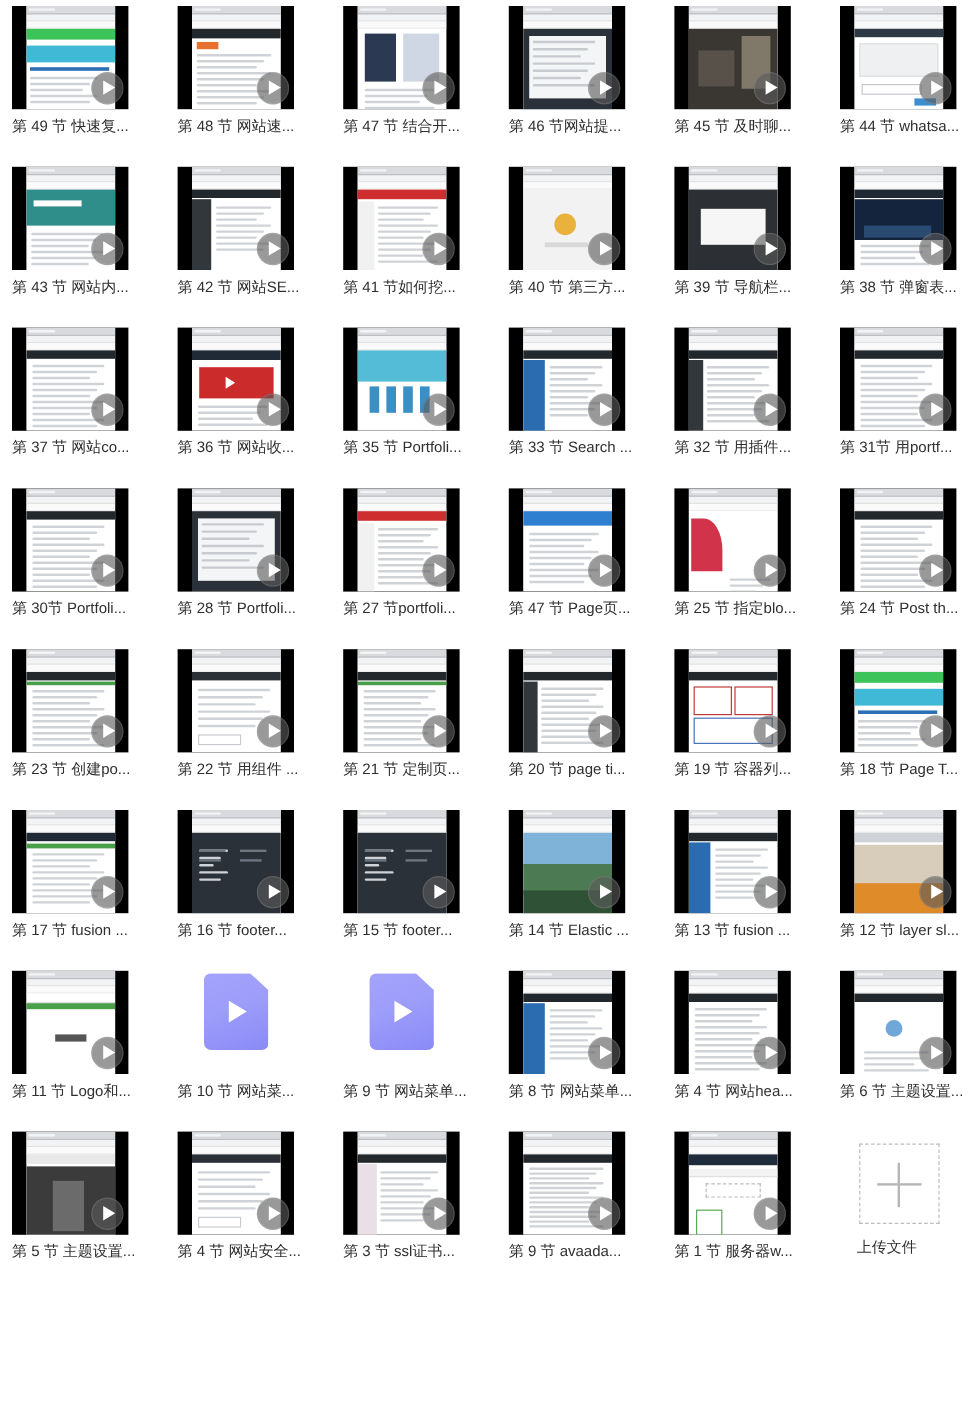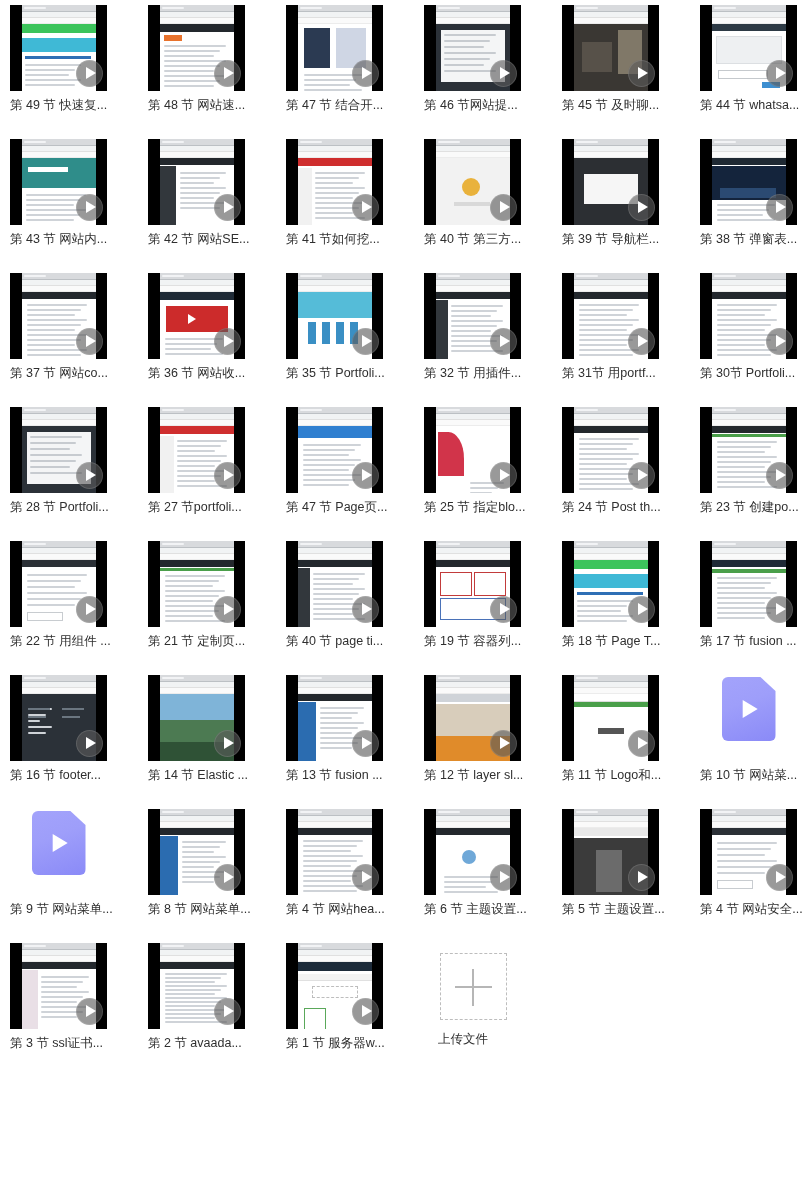--- a/index.html
+++ b/index.html
@@ -475,20 +475,44 @@
       <div class="label">第 35 节 Portfoli...</div>
     </div>
     <div class="cell">
       <div class="thumb-wrap">
         <div class="shot">
           <div class="chrome"></div>
           <div class="urlbar"></div>
           <div class="toolbar"></div>
           <div class="body">
             <div class="blk" style="left:0;top:0;right:0;height:7px;background:#23282d"></div>
+            <div class="blk" style="left:0;top:8px;width:18px;bottom:0;background:#2b6cb0"></div>
+            <div class="ln" style="top:13px;left:22px;width:44px;background:#cfd3d8"></div>
+            <div class="ln" style="top:18px;left:22px;width:38px;background:#cfd3d8"></div>
+            <div class="ln" style="top:23px;left:22px;width:32px;background:#cfd3d8"></div>
+            <div class="ln" style="top:28px;left:22px;width:44px;background:#cfd3d8"></div>
+            <div class="ln" style="top:33px;left:22px;width:38px;background:#cfd3d8"></div>
+            <div class="ln" style="top:38px;left:22px;width:32px;background:#cfd3d8"></div>
+            <div class="ln" style="top:43px;left:22px;width:44px;background:#cfd3d8"></div>
+            <div class="ln" style="top:48px;left:22px;width:38px;background:#cfd3d8"></div>
+            <div class="ln" style="top:53px;left:22px;width:32px;background:#cfd3d8"></div>
+          </div>
+        </div>
+        <div class="play"></div>
+      </div>
+      <div class="label">第 33 节 Search ...</div>
+    </div>
+    <div class="cell">
+      <div class="thumb-wrap">
+        <div class="shot">
+          <div class="chrome"></div>
+          <div class="urlbar"></div>
+          <div class="toolbar"></div>
+          <div class="body">
+            <div class="blk" style="left:0;top:0;right:0;height:7px;background:#23282d"></div>
             <div class="blk" style="left:0;top:8px;width:12px;bottom:0;background:#32373c"></div>
             <div class="ln" style="top:13px;left:15px;width:52px;background:#cfd3d8"></div>
             <div class="ln" style="top:18px;left:15px;width:46px;background:#cfd3d8"></div>
             <div class="ln" style="top:23px;left:15px;width:40px;background:#cfd3d8"></div>
             <div class="ln" style="top:28px;left:15px;width:52px;background:#cfd3d8"></div>
             <div class="ln" style="top:33px;left:15px;width:46px;background:#cfd3d8"></div>
             <div class="ln" style="top:38px;left:15px;width:40px;background:#cfd3d8"></div>
             <div class="ln" style="top:43px;left:15px;width:52px;background:#cfd3d8"></div>
             <div class="ln" style="top:48px;left:15px;width:46px;background:#cfd3d8"></div>
             <div class="ln" style="top:53px;left:15px;width:40px;background:#cfd3d8"></div>
@@ -749,21 +773,21 @@
             <div class="ln" style="top:33px;left:15px;width:46px;background:#cfd3d8"></div>
             <div class="ln" style="top:38px;left:15px;width:40px;background:#cfd3d8"></div>
             <div class="ln" style="top:43px;left:15px;width:52px;background:#cfd3d8"></div>
             <div class="ln" style="top:48px;left:15px;width:46px;background:#cfd3d8"></div>
             <div class="ln" style="top:53px;left:15px;width:40px;background:#cfd3d8"></div>
             <div class="ln" style="top:58px;left:15px;width:52px;background:#cfd3d8"></div>
           </div>
         </div>
         <div class="play"></div>
       </div>
-      <div class="label">第 40 节 page ti...</div>
+      <div class="label">第 20 节 page ti...</div>
     </div>
     <div class="cell">
       <div class="thumb-wrap">
         <div class="shot">
           <div class="chrome"></div>
           <div class="urlbar"></div>
           <div class="toolbar"></div>
           <div class="body">
             <div class="blk" style="left:0;top:0;right:0;height:7px;background:#23282d"></div>
             <div class="blk" style="left:4px;top:12px;width:30px;height:22px;border:1px solid #c23b3b"></div>
@@ -835,20 +859,43 @@
             <div class="ln" style="top:38px;left:6px;width:18px;background:#5b6views"></div>
             <div class="blk" style="left:6px;top:14px;width:22px;height:2px;background:#6b7680"></div>
             <div class="blk" style="left:6px;top:22px;width:18px;height:2px;background:#6b7680"></div>
             <div class="blk" style="left:40px;top:14px;width:22px;height:2px;background:#6b7680"></div>
             <div class="blk" style="left:40px;top:22px;width:18px;height:2px;background:#6b7680"></div>
           </div>
         </div>
         <div class="play"></div>
       </div>
       <div class="label">第 16 节 footer...</div>
+    </div>
+    <div class="cell">
+      <div class="thumb-wrap">
+        <div class="shot">
+          <div class="chrome"></div>
+          <div class="urlbar"></div>
+          <div class="toolbar"></div>
+          <div class="body">
+            <div class="blk" style="left:0;top:0;right:0;bottom:0;background:#2b3138"></div>
+            <div class="ln" style="top:14px;left:6px;width:24px;background:#5b6views"></div>
+            <div class="ln" style="top:20px;left:6px;width:18px;background:#5b6views"></div>
+            <div class="ln" style="top:26px;left:6px;width:12px;background:#5b6views"></div>
+            <div class="ln" style="top:32px;left:6px;width:24px;background:#5b6views"></div>
+            <div class="ln" style="top:38px;left:6px;width:18px;background:#5b6views"></div>
+            <div class="blk" style="left:6px;top:14px;width:22px;height:2px;background:#6b7680"></div>
+            <div class="blk" style="left:6px;top:22px;width:18px;height:2px;background:#6b7680"></div>
+            <div class="blk" style="left:40px;top:14px;width:22px;height:2px;background:#6b7680"></div>
+            <div class="blk" style="left:40px;top:22px;width:18px;height:2px;background:#6b7680"></div>
+          </div>
+        </div>
+        <div class="play"></div>
+      </div>
+      <div class="label">第 15 节 footer...</div>
     </div>
     <div class="cell">
       <div class="thumb-wrap">
         <div class="shot">
           <div class="chrome"></div>
           <div class="urlbar"></div>
           <div class="toolbar"></div>
           <div class="body">
             <div class="blk" style="left:0;top:0;right:0;height:30px;background:#7fb4d8"></div>
             <div class="blk" style="left:0;top:26px;right:0;height:26px;background:#4c7a52"></div>
@@ -1078,21 +1125,21 @@
             <div class="ln" style="top:39px;left:5px;width:56px;background:#cfd3d8"></div>
             <div class="ln" style="top:43px;left:5px;width:50px;background:#cfd3d8"></div>
             <div class="ln" style="top:47px;left:5px;width:62px;background:#cfd3d8"></div>
             <div class="ln" style="top:51px;left:5px;width:56px;background:#cfd3d8"></div>
             <div class="ln" style="top:55px;left:5px;width:50px;background:#cfd3d8"></div>
             <div class="ln" style="top:59px;left:5px;width:62px;background:#cfd3d8"></div>
           </div>
         </div>
         <div class="play"></div>
       </div>
-      <div class="label">第 2 节 avaada...</div>
+      <div class="label">第 9 节 avaada...</div>
     </div>
     <div class="cell">
       <div class="thumb-wrap">
         <div class="shot">
           <div class="chrome"></div>
           <div class="urlbar"></div>
           <div class="toolbar"></div>
           <div class="body">
             <div class="blk" style="left:0;top:0;right:0;height:9px;background:#1d2b3a"></div>
             <div class="blk" style="left:0;top:12px;right:0;height:6px;background:#f3f3f3;border-bottom:1px solid #e0e0e0"></div>

